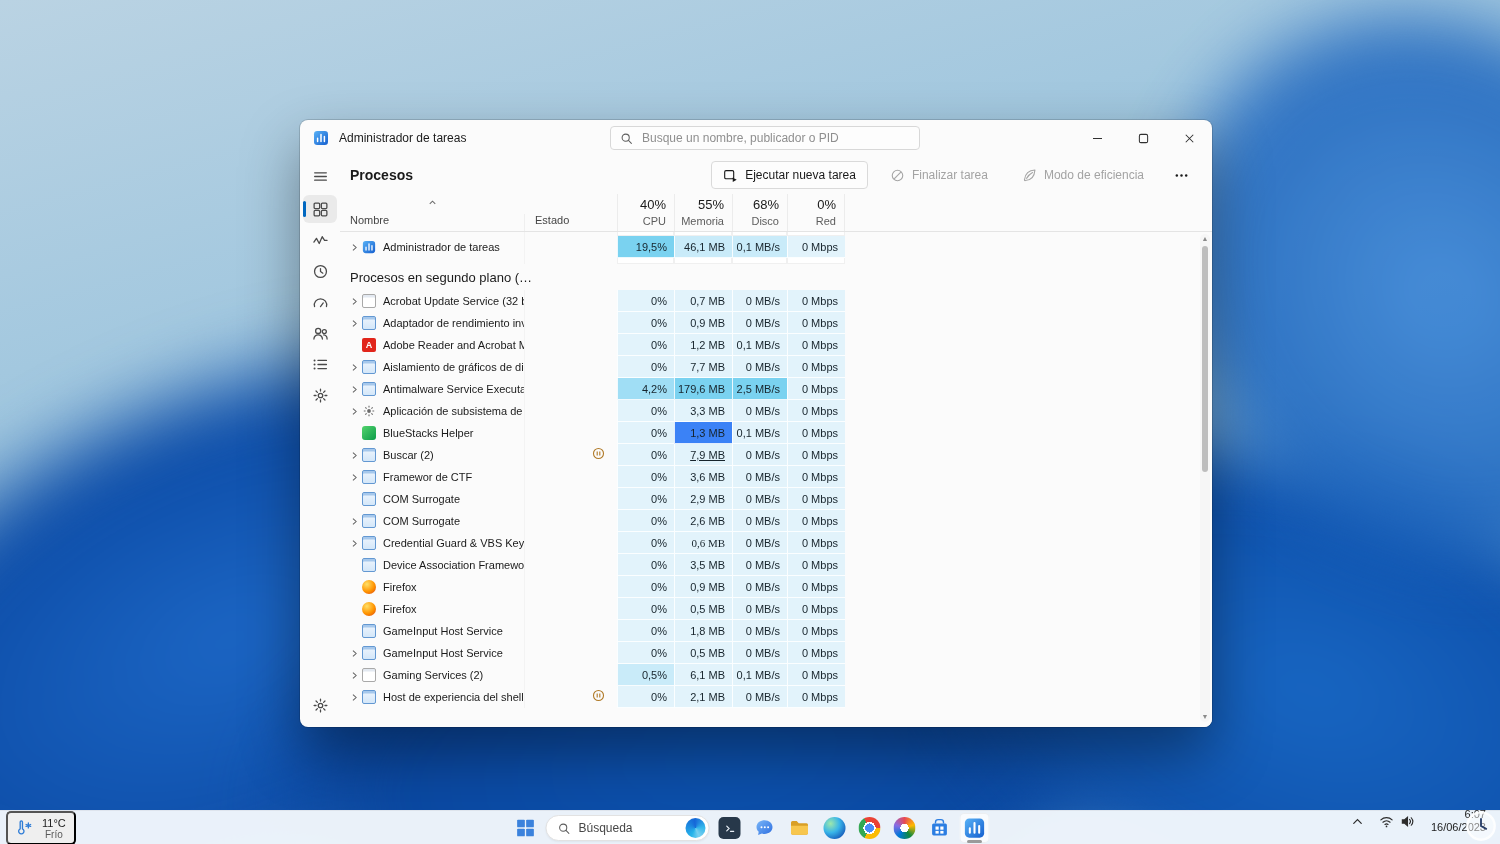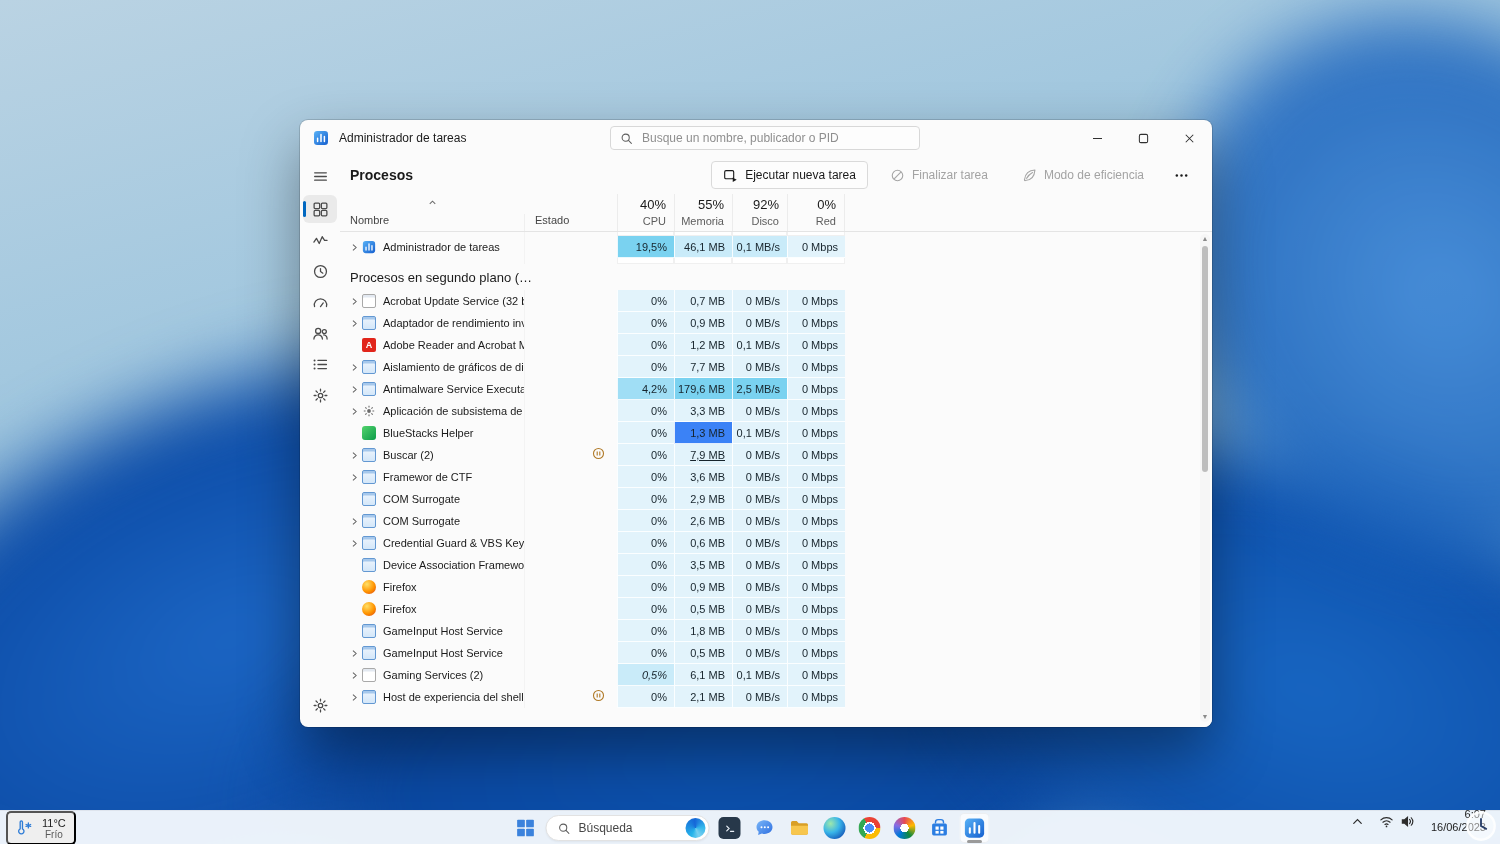--- a/index.html
+++ b/index.html
@@ -318,21 +318,21 @@
           <div class="hstatus">Estado</div>
           <div class="hmetric">
             <span class="htotal">40%</span>
             <span class="hlabel">CPU</span>
           </div>
           <div class="hmetric">
             <span class="htotal">55%</span>
             <span class="hlabel">Memoria</span>
           </div>
           <div class="hmetric">
-            <span class="htotal">92%</span>
+            <span class="htotal">68%</span>
             <span class="hlabel">Disco</span>
           </div>
           <div class="hmetric last">
             <span class="htotal">0%</span>
             <span class="hlabel">Red</span>
           </div>
           <div></div>
         </div>
 
         <div class="tbody" id="tbody">
@@ -575,21 +575,21 @@
                 <span class="chev">
                   <svg viewBox="0 0 12 12" fill="none" stroke="#606060" stroke-width="1.1">
                     <path d="M4.3 2.8L7.8 6l-3.5 3.2"></path>
                   </svg>
                 </span>
                 <span class="pic pic-generic-window"></span>
                 <span class="pname">Credential Guard &amp; VBS Key Is…</span>
               </div>
               <div class="scell"></div>
               <div class="mcell" style="background: rgb(226, 243, 251);">0%</div>
-              <div class="mcell" style="background: rgb(226, 243, 251);">0,6 MB</div>
+              <div class="mcell" style="background: rgb(226, 243, 251); font-family: Liberation Serif, serif;">0,6 MB</div>
               <div class="mcell" style="background: rgb(226, 243, 251);">0 MB/s</div>
               <div class="mcell" style="background: rgb(226, 243, 251);">0 Mbps</div>
               <div class="fcell"></div>
             </div>
             <div class="prow grid">
               <div class="ncell">
                 <span class="chev"></span>
                 <span class="pic pic-generic-window"></span>
                 <span class="pname">Device Association Framewor…</span>
               </div>
@@ -660,21 +660,21 @@
               <div class="ncell">
                 <span class="chev">
                   <svg viewBox="0 0 12 12" fill="none" stroke="#606060" stroke-width="1.1">
                     <path d="M4.3 2.8L7.8 6l-3.5 3.2"></path>
                   </svg>
                 </span>
                 <span class="pic pic-window-outline"></span>
                 <span class="pname">Gaming Services (2)</span>
               </div>
               <div class="scell"></div>
-              <div class="mcell" style="background: rgb(201, 235, 249); font-style: italic;">0,5%</div>
+              <div class="mcell" style="background: rgb(201, 235, 249);">0,5%</div>
               <div class="mcell" style="background: rgb(226, 243, 251);">6,1 MB</div>
               <div class="mcell" style="background: rgb(226, 243, 251);">0,1 MB/s</div>
               <div class="mcell" style="background: rgb(226, 243, 251);">0 Mbps</div>
               <div class="fcell"></div>
             </div>
             <div class="prow grid">
               <div class="ncell">
                 <span class="chev">
                   <svg viewBox="0 0 12 12" fill="none" stroke="#606060" stroke-width="1.1">
                     <path d="M4.3 2.8L7.8 6l-3.5 3.2"></path>

